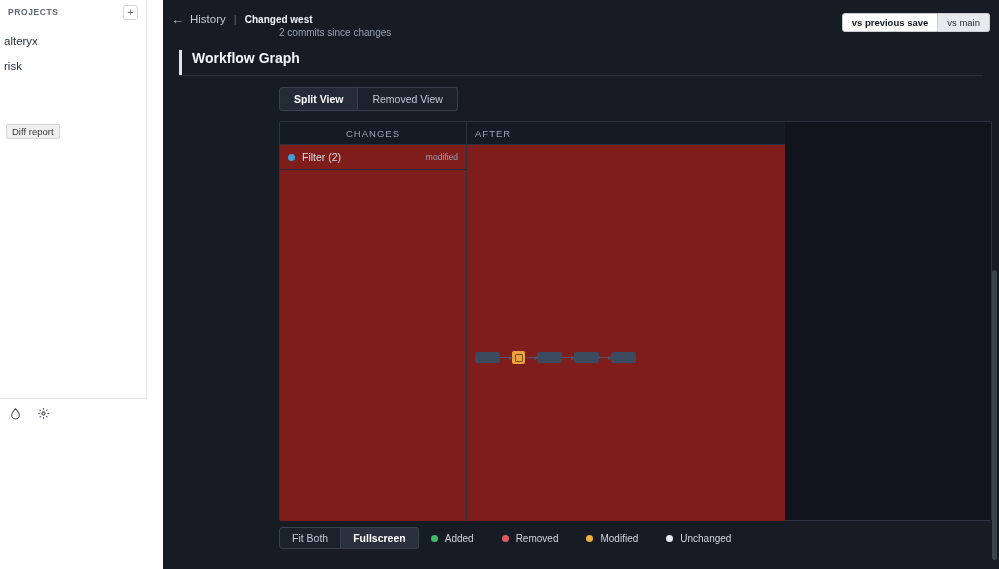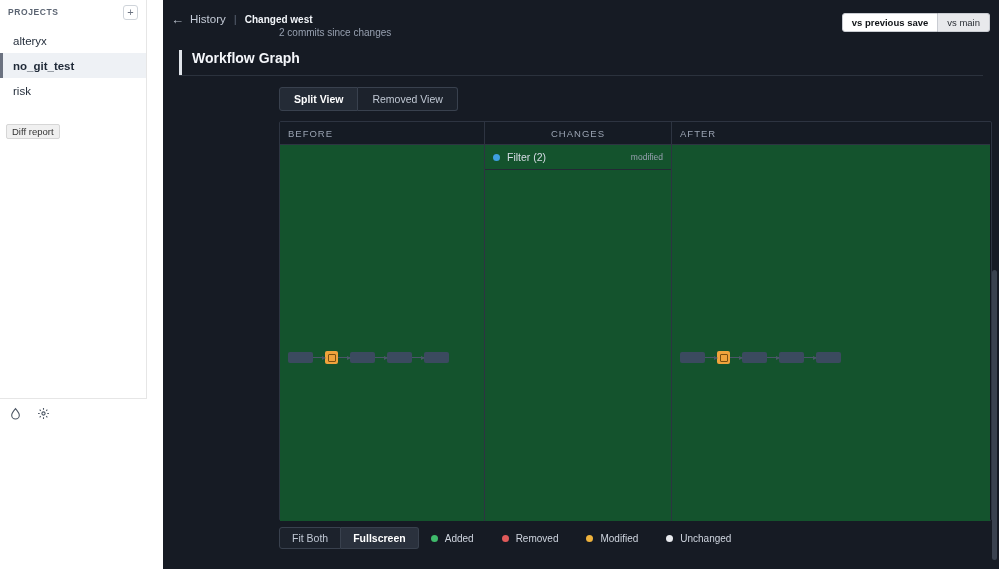--- a/index.html
+++ b/index.html
@@ -47,21 +47,21 @@
     font-size: 11px;
     line-height: 1;
     background: #fff;
     cursor: pointer;
   }
   .proj-list { margin-top: 6px; }
   .proj-item {
     height: 25px;
     display: flex;
     align-items: center;
-    padding-left: 13px;
+    padding-left: 4px;
     font-size: 11.5px;
     color: #1f2937;
     cursor: pointer;
   }
   .proj-item.selected {
     background: #eef1f5;
     border-left: 3px solid #6b7280;
     padding-left: 10px;
     font-weight: bold;
   }
@@ -228,21 +228,21 @@
     color: #9aa3b2;
     border-bottom: 1px solid #2d3441;
     background: #151b24;
   }
   .col.before .col-head { justify-content: flex-start; padding-left: 8px; }
   .col.after  .col-head { justify-content: flex-start; padding-left: 8px; }
 
   .col-body {
     position: relative;
     height: 376px;
-    background: #14532d;
+    background: #7f1d1d;
   }
 
   .change-row {
     display: flex;
     align-items: center;
     height: 25px;
     padding: 0 8px;
     border-bottom: 1px solid #232a35;
     font-size: 10.5px;
     color: #d6dbe4;
@@ -361,23 +361,20 @@
   <div class="sidebar">
     <div class="sidebar-header">
       <div class="sidebar-title">PROJECTS</div>
       <div class="plus-btn">+</div>
     </div>
 
     <div class="proj-list">
       <div class="proj-item">
         <span>alteryx</span>
       </div>
-      <div class="proj-item selected">
-        <span>no_git_test</span>
-      </div>
       <div class="proj-item">
         <span>risk</span>
       </div>
     </div>
 
     <div class="tooltip">Diff report</div>
 
     <div class="sidebar-footer">
       <div class="footer-icon">
         <svg width="13" height="13" viewBox="0 0 24 24" fill="none" stroke="currentColor" stroke-width="2">
@@ -413,36 +410,20 @@
     </div>
     <div class="section-rule"></div>
 
     <div class="view-toggle">
       <div class="vt-btn active">Split View</div>
       <div class="vt-btn">Removed View</div>
     </div>
 
     <div class="diff-wrap">
 
-      <div class="col before">
-        <div class="col-head">BEFORE</div>
-        <div class="col-body">
-          <div class="graph-strip">
-            <div class="node w1"></div>
-            <div class="link"></div>
-            <div class="node highlight"></div>
-            <div class="link"></div>
-            <div class="node w1"></div>
-            <div class="link"></div>
-            <div class="node w1"></div>
-            <div class="link"></div>
-            <div class="node w1"></div>
-          </div>
-        </div>
-      </div>
 
       <div class="col changes">
         <div class="col-head" style="justify-content:center">CHANGES</div>
         <div class="col-body">
           <div class="change-row">
             <span class="dot" style="background:#3f9fe0"></span>
             <span class="change-label">Filter (2)</span>
             <span class="change-tag">modified</span>
           </div>
         </div>

